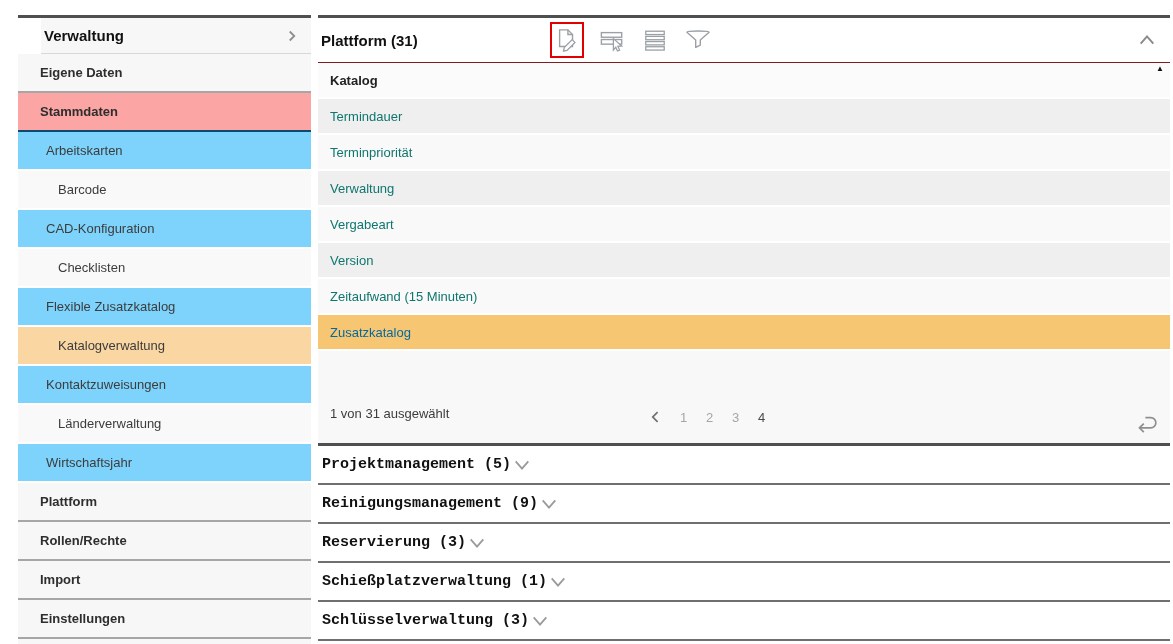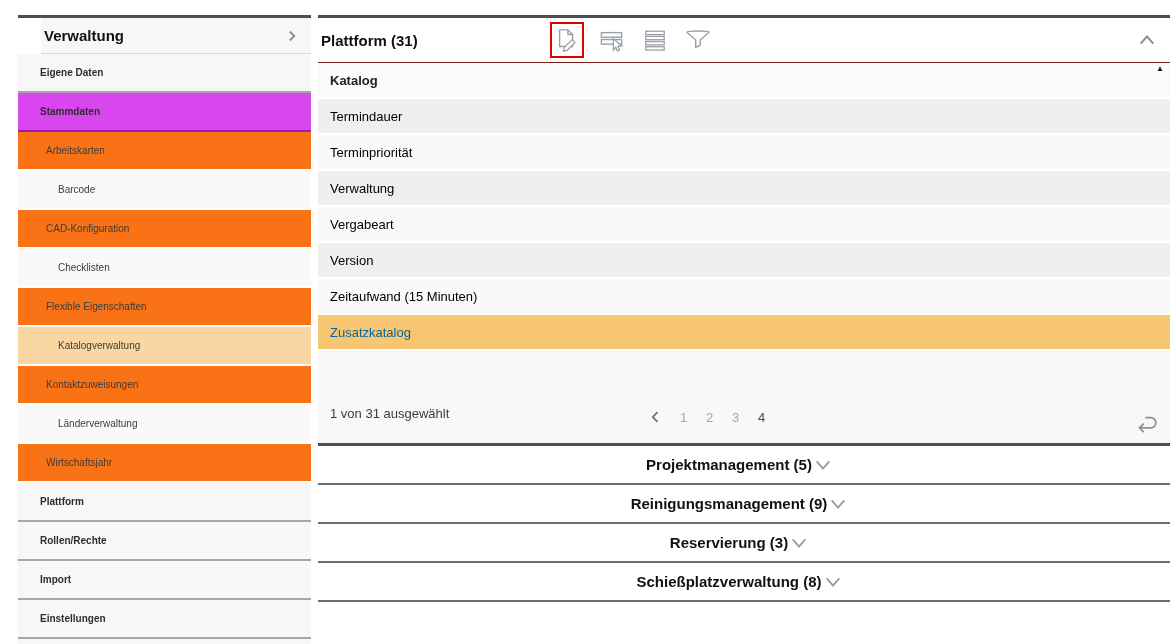--- a/index.html
+++ b/index.html
@@ -1,59 +1,59 @@
 <!DOCTYPE html>
 <html><head>
 <meta charset="utf-8">
 <style>
   html,body{margin:0;padding:0;background:#fff;}
   body{font-family:"Liberation Sans","DejaVu Sans",sans-serif;overflow:hidden;}
   .stage{position:relative;width:1173px;height:644px;background:#fff;}
 
   
   .sidebar{position:absolute;left:18px;top:15px;width:293px;border-top:3px solid #4f4f4f;background:#fff;}
-  .srow{box-sizing:border-box;display:flex;align-items:center;height:39px;font-size:10px;color:#333;cursor:pointer;}
+  .srow{box-sizing:border-box;display:flex;align-items:center;height:39px;font-size:13px;color:#333;cursor:pointer;}
   .s-head{height:36px;font-size:15px;font-weight:bold;color:#111;background:#f7f7f7;
           border-bottom:1px solid #d8d8d8;justify-content:space-between;padding:0 10px 0 3px;margin-left:23px;}
   .s-l1{padding-left:22px;font-weight:bold;background:#f7f7f7;border-bottom:2px solid #a6a6a6;color:#2e2e2e;}
-  .s-l1.sel{background:#d946ef;border-bottom:2px solid #a21caf;}
+  .s-l1.sel{background:#fca5a5;border-bottom:2px solid #0c4a6e;}
   .s-l2{padding-left:40px;border-bottom:2px solid #ffffff;color:#3c3c3c;}
-  .s-l2.g{background:#f97316;padding-left:28px;}
+  .s-l2.g{background:#7dd3fc;padding-left:28px;}
   .s-l2.w{background:#f9f9f9;}
   .s-l2.sel2{background:#fad7a2;}
 
   
   .main{position:absolute;left:318px;top:15px;width:852px;border-top:3px solid #4f4f4f;background:#fff;}
   .m-head{box-sizing:border-box;height:45px;display:flex;align-items:center;border-bottom:1px solid #7f1d1d;padding-left:3px;}
   .m-title{font-size:15px;font-weight:bold;color:#111;flex:0 0 229px;}
   .iconrow{display:flex;align-items:center;gap:13px;}
   .iconbox{display:flex;align-items:center;justify-content:center;width:30px;height:32px;}
   .iconbox.hl{border:2px solid #e00000;}
   .m-collapse{margin-left:auto;margin-right:12px;}
 
   .m-colhead{box-sizing:border-box;position:relative;height:36px;display:flex;align-items:center;
              padding-left:12px;font-size:13px;font-weight:bold;color:#222;background:#fbfbfb;
              border-bottom:2px solid #fff;}
   .sort-asc{position:absolute;top:1px;right:6px;font-size:8px;color:#111;line-height:10px;}
   .m-row{box-sizing:border-box;height:36px;display:flex;align-items:center;padding-left:12px;
-         font-size:13px;color:#000000;border-bottom:2px solid #fff;cursor:pointer;}
+         font-size:13px;color:#0f766e;border-bottom:2px solid #fff;cursor:pointer;}
   .m-row.g{background:#efefef;}
   .m-row.w{background:#f9f9f9;text-align:center;}
   .m-row.sel{background:#f7c672;color:#0369a1;}
 
   .m-footer{box-sizing:border-box;position:relative;height:95px;background:#f8f8f8;border-bottom:3px solid #4f4f4f;}
   .f-status{position:absolute;left:12px;bottom:22px;font-size:13px;color:#3c3c3c;margin-top:8px;}
   .f-pager{position:absolute;left:330px;bottom:18px;display:flex;align-items:center;gap:13px;}
   .f-page{width:13px;text-align:center;font-size:13px;color:#a6a6a6;cursor:pointer;}
   .f-page.cur{color:#4a4a4a;}
   .f-return{position:absolute;right:8px;bottom:6px;cursor:pointer;}
 
-  .m-section{box-sizing:border-box;height:39px;display:flex;align-items:center;justify-content:center;
+  .m-section{box-sizing:border-box;height:39px;display:flex;align-items:center;justify-content:flex-start;
              padding:0 12px 0 4px;font-size:15px;font-weight:bold;color:#111;background:#fff;
-             border-bottom:2px solid #6f6f6f;cursor:pointer;}
+             border-bottom:2px solid #6f6f6f;cursor:pointer;font-family:Liberation Mono, monospace;}
 
   svg{display:block;}
 </style>
 </head>
 <body>
 
 <div class="stage">
 
   <div class="sidebar">
     <div class="srow s-head">
@@ -76,21 +76,21 @@
     <div class="srow s-l2 w">
         <span>Barcode</span>
       </div>
     <div class="srow s-l2 g">
         <span>CAD-Konfiguration</span>
       </div>
     <div class="srow s-l2 w">
         <span>Checklisten</span>
       </div>
     <div class="srow s-l2 g">
-        <span>Flexible Eigenschaften</span>
+        <span>Flexible Zusatzkatalog</span>
       </div>
     <div class="srow s-l2 sel2">
         <span>Katalogverwaltung</span>
       </div>
     <div class="srow s-l2 g">
         <span>Kontaktzuweisungen</span>
       </div>
     <div class="srow s-l2 w">
         <span>Länderverwaltung</span>
       </div>
@@ -232,21 +232,29 @@
     </div>
     <div class="m-section">
       <span>Reservierung (3)</span>
       <span>
         <svg width="22" height="18" viewBox="0 0 24 20">
             <polyline points="5,6 12,14 19,6" fill="none" stroke="#9a9a9a" stroke-width="2"></polyline>
           </svg>
       </span>
     </div>
     <div class="m-section">
-      <span>Schießplatzverwaltung (8)</span>
+      <span>Schießplatzverwaltung (1)</span>
+      <span>
+        <svg width="22" height="18" viewBox="0 0 24 20">
+            <polyline points="5,6 12,14 19,6" fill="none" stroke="#9a9a9a" stroke-width="2"></polyline>
+          </svg>
+      </span>
+    </div>
+    <div class="m-section">
+      <span>Schlüsselverwaltung (3)</span>
       <span>
         <svg width="22" height="18" viewBox="0 0 24 20">
             <polyline points="5,6 12,14 19,6" fill="none" stroke="#9a9a9a" stroke-width="2"></polyline>
           </svg>
       </span>
     </div>
 
   </div>
 </div>
 

